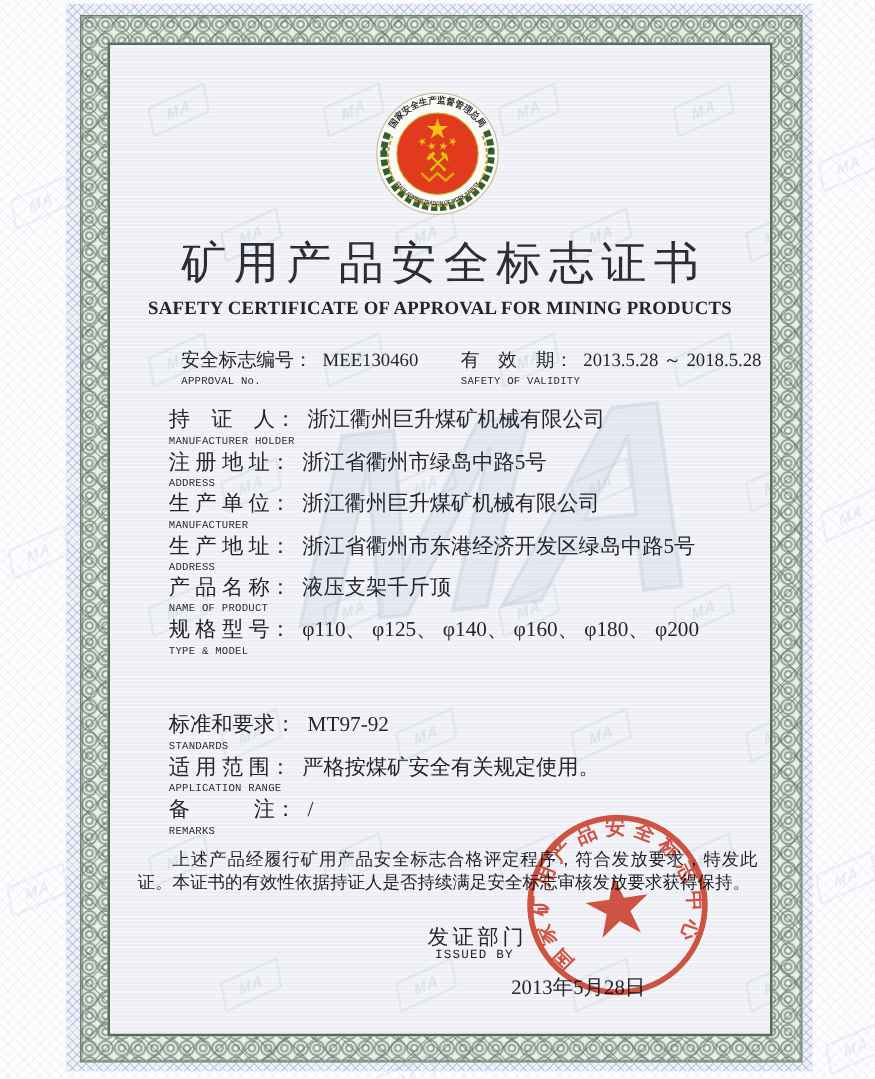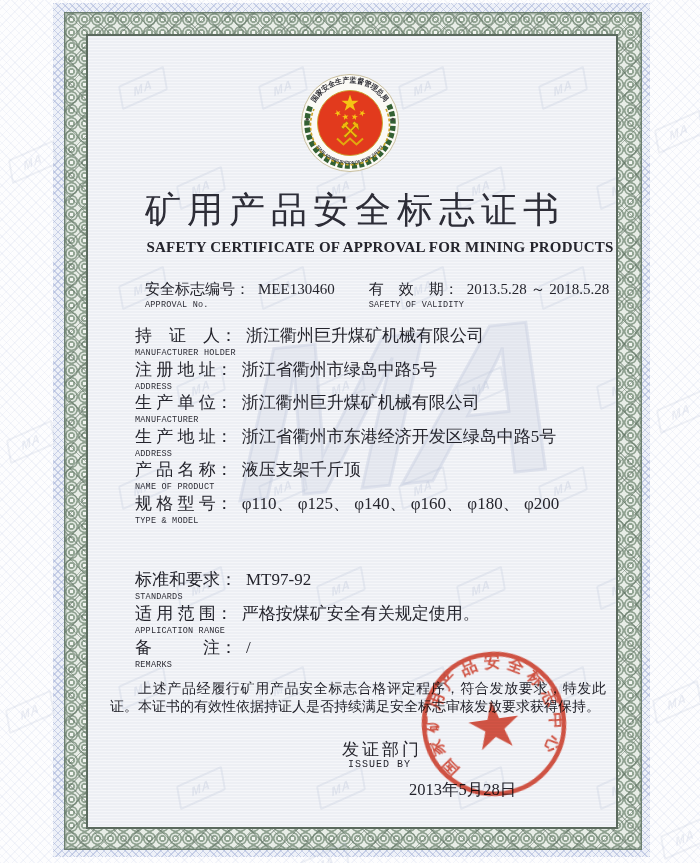--- a/index.html
+++ b/index.html
@@ -60,21 +60,21 @@
   
   .content{position:absolute;inset:0;z-index:1;color:#24242c;}
   .emblem{position:absolute;left:212px;top:37px;width:100px;height:100px;}
   .cert-title{
     position:absolute;left:0;top:154px;width:100%;text-align:center;
     font-size:36px;font-weight:400;letter-spacing:6px;text-indent:6px;
     color:#2d2d37;line-height:40px;
   }
   .cert-subtitle{
     position:absolute;left:0;top:203px;width:100%;text-align:center;
-    font-size:15px;font-weight:700;letter-spacing:0.2px;color:#24242c;line-height:17px;margin-left:28px;
+    font-size:15px;font-weight:700;letter-spacing:0.2px;color:#24242c;line-height:17px;
   }
   .frow{position:absolute;left:47px;line-height:22px;}
   .frow .fline{font-size:17px;white-space:nowrap;}
   .frow .fval{margin-left:9px;}
   .frow .fsub,.sub-en{
     font-family:"Liberation Mono","DejaVu Sans Mono",monospace;
     font-size:8.5px;letter-spacing:0.2px;color:#2c2c35;line-height:10px;margin-top:1px;
   }
   .approval-row{position:absolute;left:57px;top:243px;line-height:20px;}
   .approval-row .fline{font-size:15px;white-space:nowrap;}

